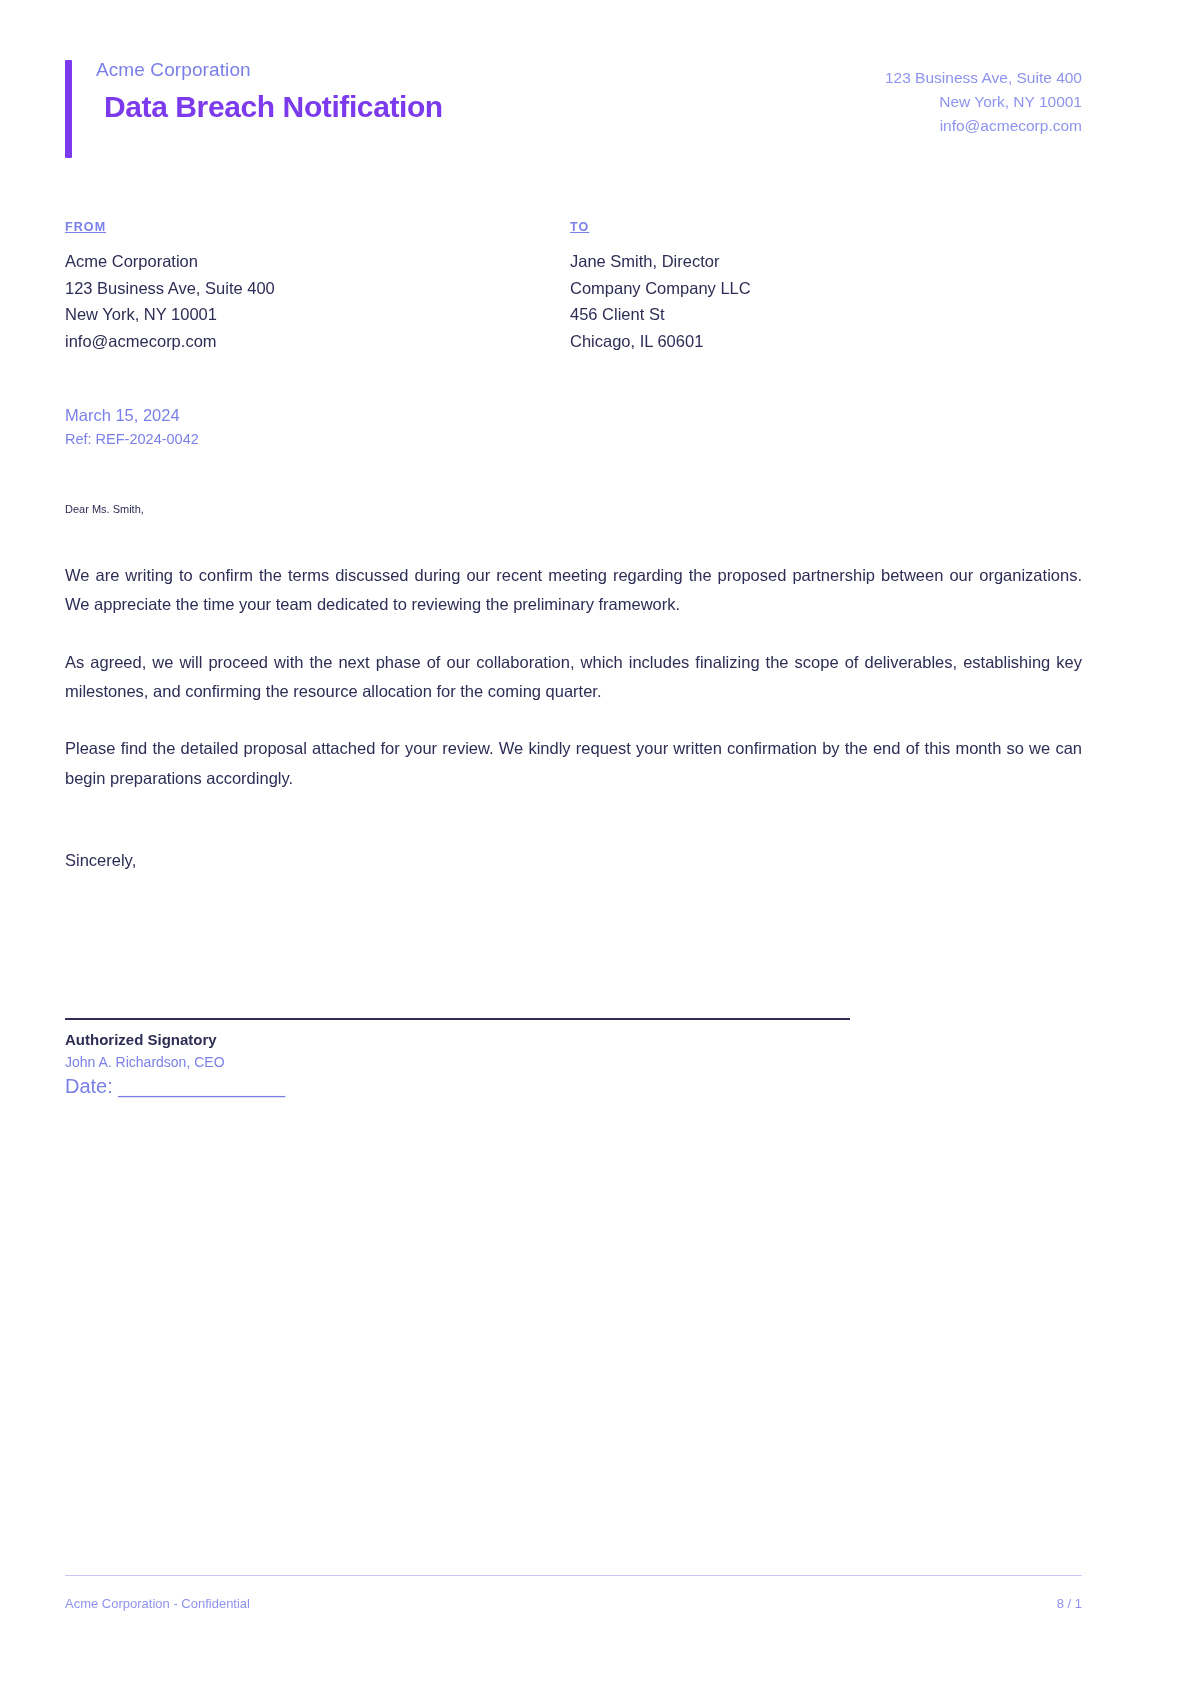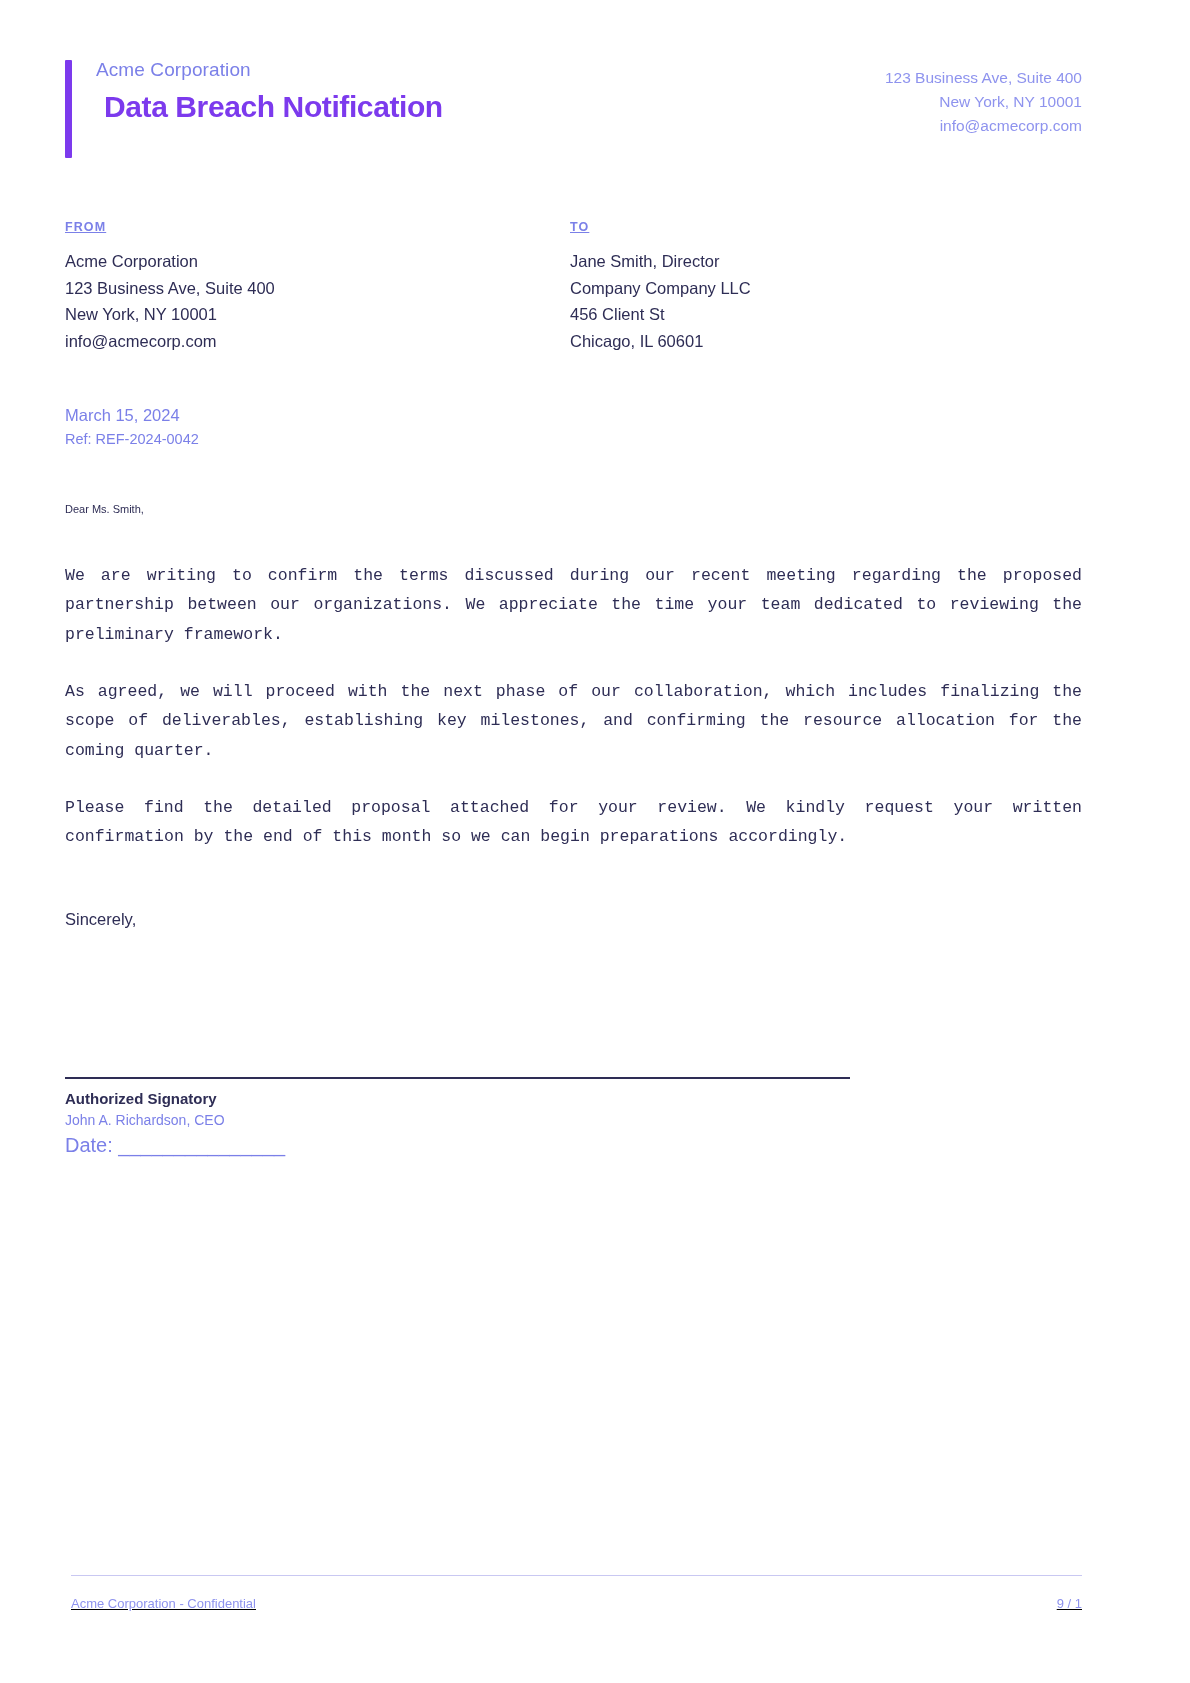--- a/index.html
+++ b/index.html
@@ -103,21 +103,20 @@
   }
 
   
   .salutation {
     margin-top: 52px;
     font-size: 11px;
     color: #2e2d55;
   }
   .body-copy {
     margin-top: 46px;
-    font-family: Liberation Mono, monospace;
   }
   .body-copy p {
     font-size: 16.5px;
     color: #2e2d55;
     line-height: 1.78;
     margin: 0 0 28px 0;
     text-align: justify;
     hyphens: auto;
   }
   .closing {
@@ -148,24 +147,23 @@
   }
   .signature-date {
     font-size: 20px;
     color: #7b80e8;
     line-height: 1.45;
   }
 
   
   .footer {
     position: absolute;
-    left: 71px;
+    left: 65px;
     right: 65px;
     bottom: 72px;
-    text-decoration: underline;
   }
   .footer-rule {
     border-top: 1px solid #c9c8f2;
     margin-bottom: 20px;
   }
   .footer-row {
     display: flex;
     align-items: center;
     justify-content: space-between;
   }
@@ -231,17 +229,17 @@
     <div class="signature-rule"></div>
     <div class="signature-name">Authorized Signatory</div>
     <div class="signature-role">John A. Richardson, CEO</div>
     <div class="signature-date">Date: _______________</div>
   </div>
 
   <div class="footer">
     <div class="footer-rule"></div>
     <div class="footer-row">
       <div class="footer-text">Acme Corporation - Confidential</div>
-      <div class="footer-text">9 / 1</div>
+      <div class="footer-text">8 / 1</div>
     </div>
   </div>
 
 </div>
 
 </body></html>

